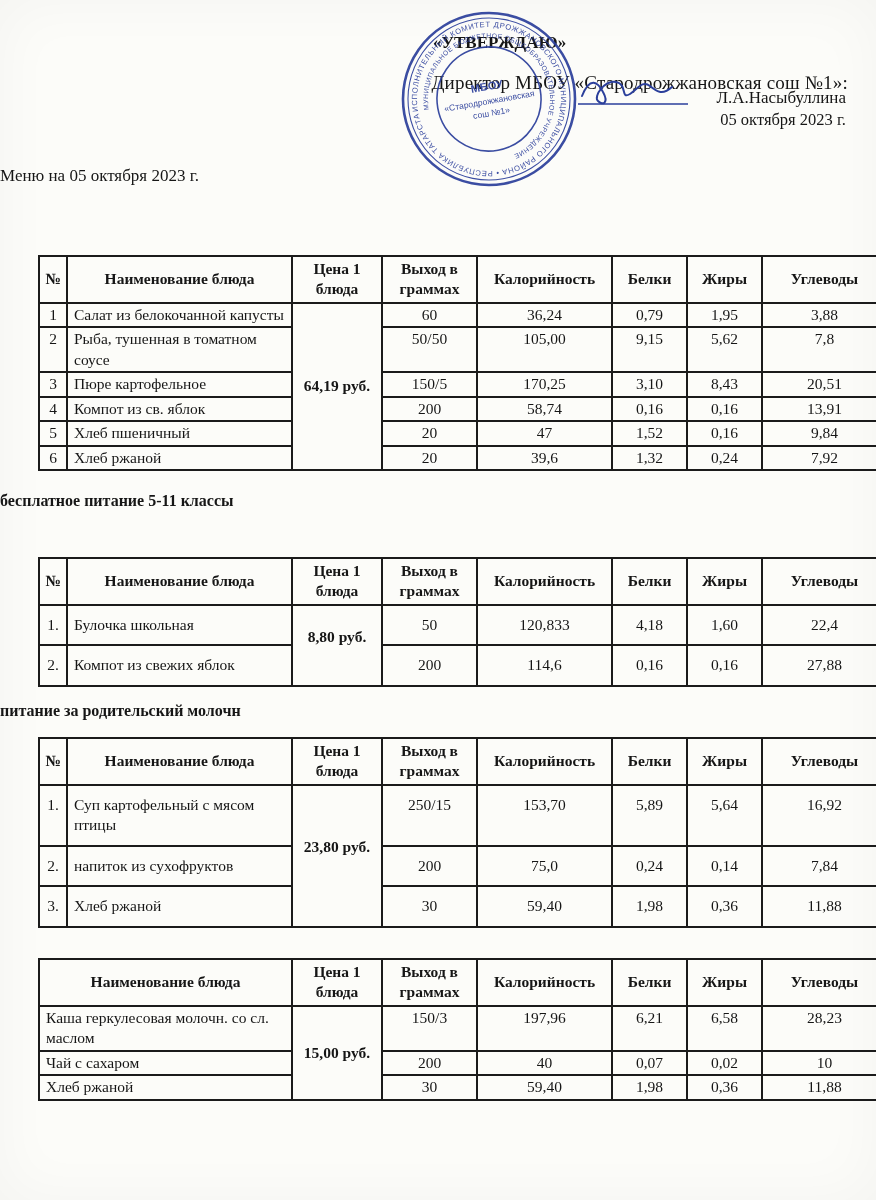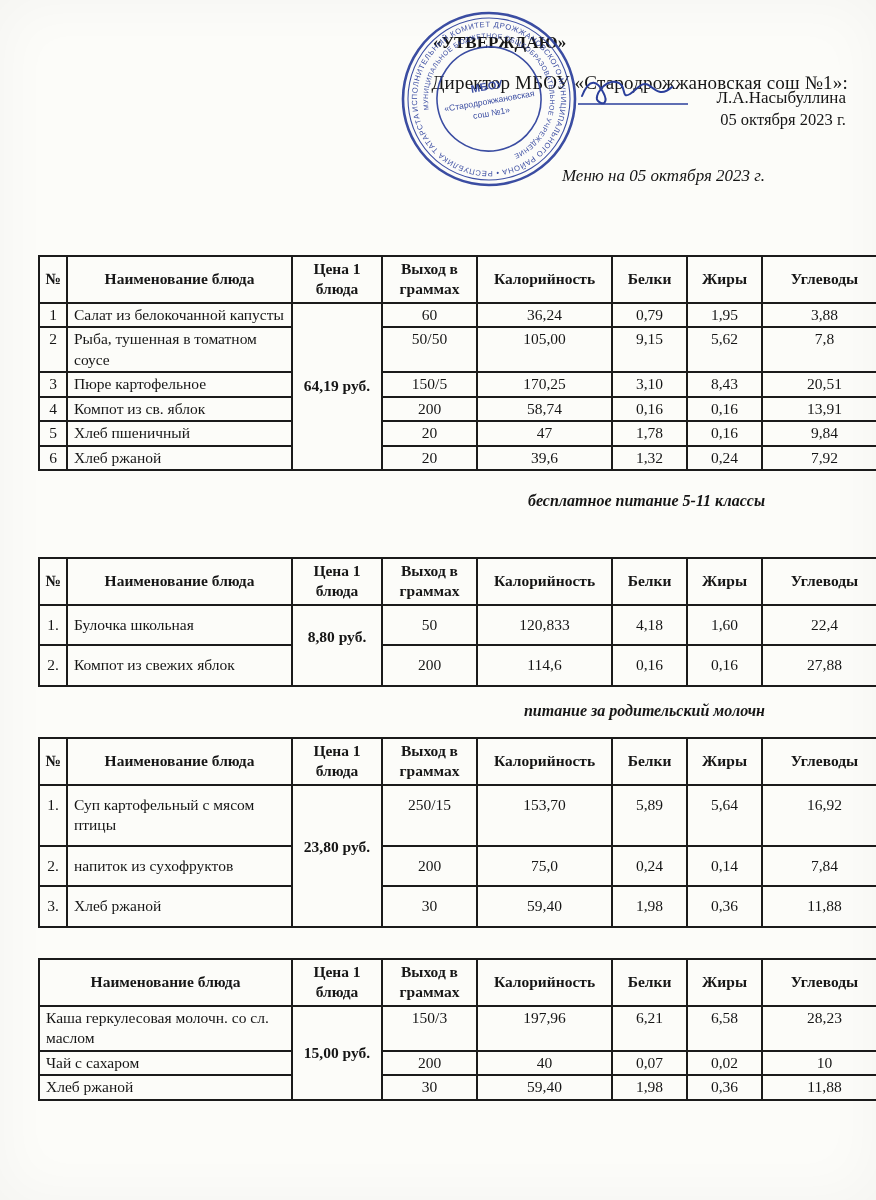--- a/index.html
+++ b/index.html
@@ -22,21 +22,21 @@
   .approve-date  { position:absolute; right:30px; top:110px; font-size:16.5px; }
   .signature-wrap { position:absolute; right:178px; top:72px; width:122px; height:40px; }
 
   
   .stamp-wrap { position:absolute; left:398px; top:8px; width:182px; height:182px; transform:rotate(-10deg); opacity:0.92; }
   .stamp circle { stroke: var(--ink, #2b3f9b); fill:none; }
   .stamp text { fill: var(--ink, #2b3f9b); font-family:"Liberation Sans", sans-serif; }
   .signature path, .signature line { stroke: var(--ink, #2b3f9b); fill:none; }
 
   
-  .center-line { position:absolute; left:0; width:765px; text-align:right;font-style:italic; }
+  .center-line { position:absolute; left:0; width:765px; text-align:left; }
   .menu-line   { top:166px; font-size:17px; }
   .school-line { top:197px; font-size:16px; }
   .subtitle    { top:224px; font-size:16px; font-weight:bold; }
   .sec-free    { top:492px; font-size:16px; font-weight:bold; }
   .sec-fee     { top:702px; font-size:16px; font-weight:bold; }
 
   
   .tblwrap { position:absolute; left:38px; }
   .tbl1 { top:255px; }
   .tbl2 { top:557px; }
@@ -153,21 +153,21 @@
             <td>58,74</td>
             <td>0,16</td>
             <td>0,16</td>
             <td>13,91</td>
           </tr>
           <tr>
             <td class="num">5</td>
             <td class="name">Хлеб пшеничный</td>
             <td>20</td>
             <td>47</td>
-            <td>1,78</td>
+            <td>1,52</td>
             <td>0,16</td>
             <td>9,84</td>
           </tr>
           <tr>
             <td class="num">6</td>
             <td class="name">Хлеб ржаной</td>
             <td>20</td>
             <td>39,6</td>
             <td>1,32</td>
             <td>0,24</td>

